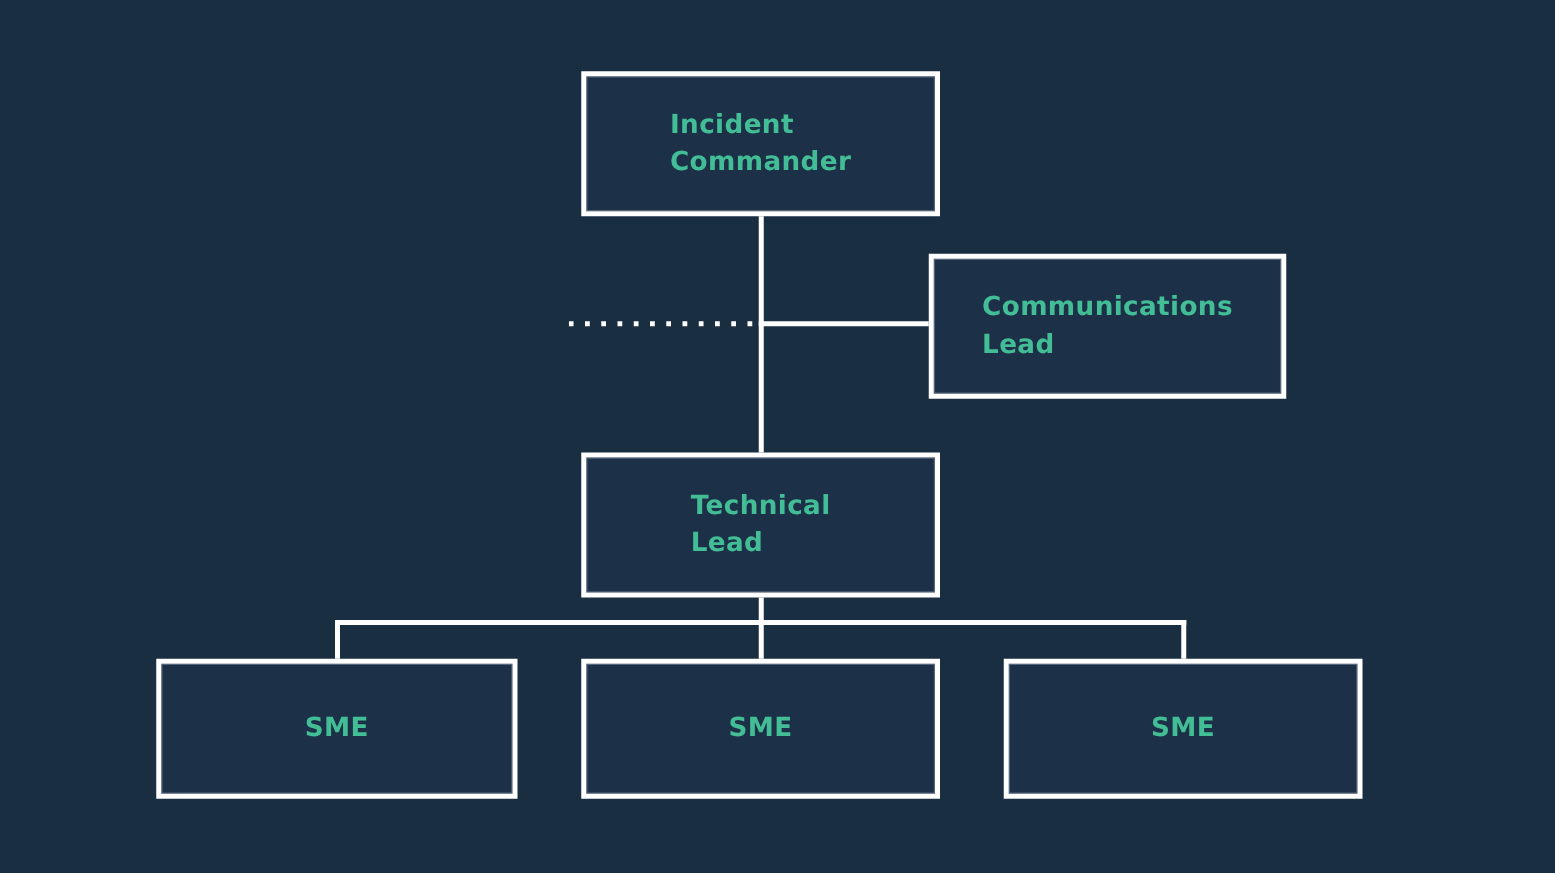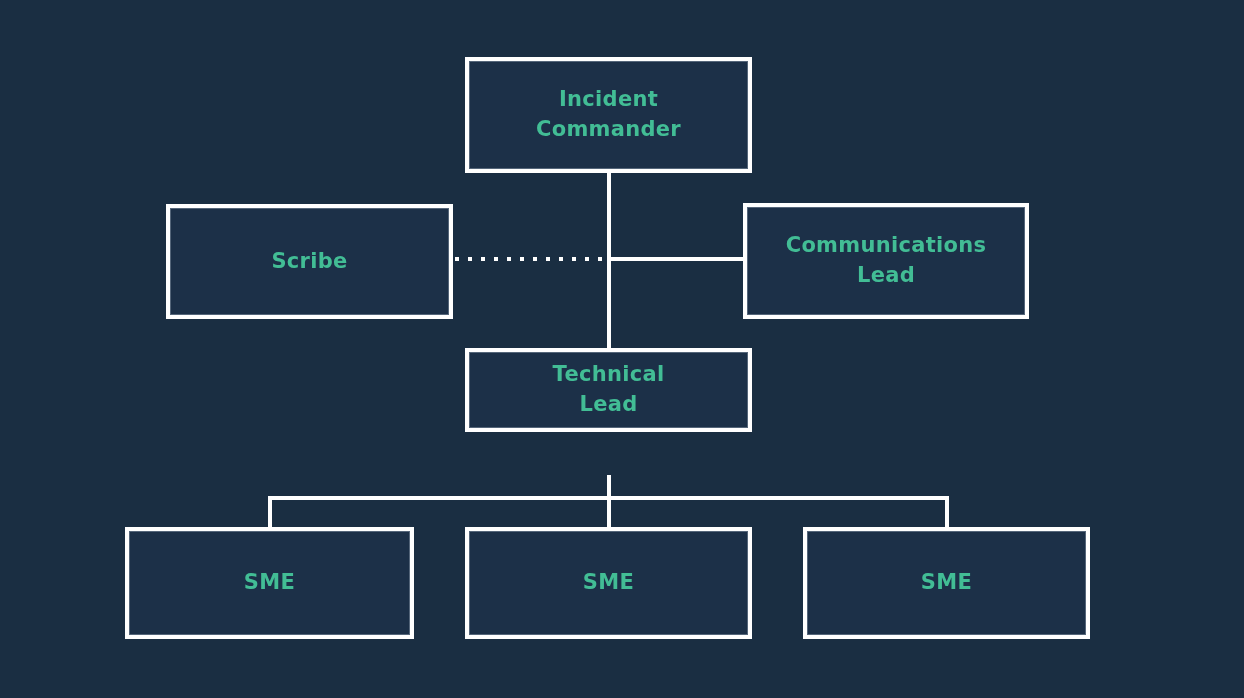--- a/index.html
+++ b/index.html
@@ -45,21 +45,20 @@
     align-items: center;
     justify-content: center;
     z-index: 3;
   }
   .node-label {
     color: #42bd95;
     font-size: 21px;
     font-weight: bold;
     line-height: 1.42;
     letter-spacing: 0.3px;
-    text-align: center;
     white-space: pre-line;
     padding: 0 10px;
   }
 </style>
 </head>
 <body>
 
 <div id="canvas">
 
   <div class="conn conn-v" style="left:607px; top:170px; height:196px;"></div>
@@ -74,30 +73,27 @@
 
   <div class="conn conn-v" style="left:268px; top:496px; height:34px;"></div>
 
   <div class="conn conn-v" style="left:945px; top:496px; height:34px;"></div>
 
   <div class="node" style="left:465px; top:57px; width:287px; height:116px;">
     <span class="node-label">Incident
 Commander</span>
   </div>
 
-  <div class="node" style="left:166px; top:204px; width:287px; height:115px;">
-    <span class="node-label">Scribe</span>
-  </div>
 
   <div class="node" style="left:743px; top:203px; width:286px; height:116px;">
     <span class="node-label">Communications
 Lead</span>
   </div>
 
-  <div class="node" style="left:465px; top:348px; width:287px; height:84px;">
+  <div class="node" style="left:465px; top:362px; width:287px; height:116px;">
     <span class="node-label">Technical
 Lead</span>
   </div>
 
   <div class="node" style="left:125px; top:527px; width:289px; height:112px;">
     <span class="node-label">SME</span>
   </div>
 
   <div class="node" style="left:465px; top:527px; width:287px; height:112px;">
     <span class="node-label">SME</span>

